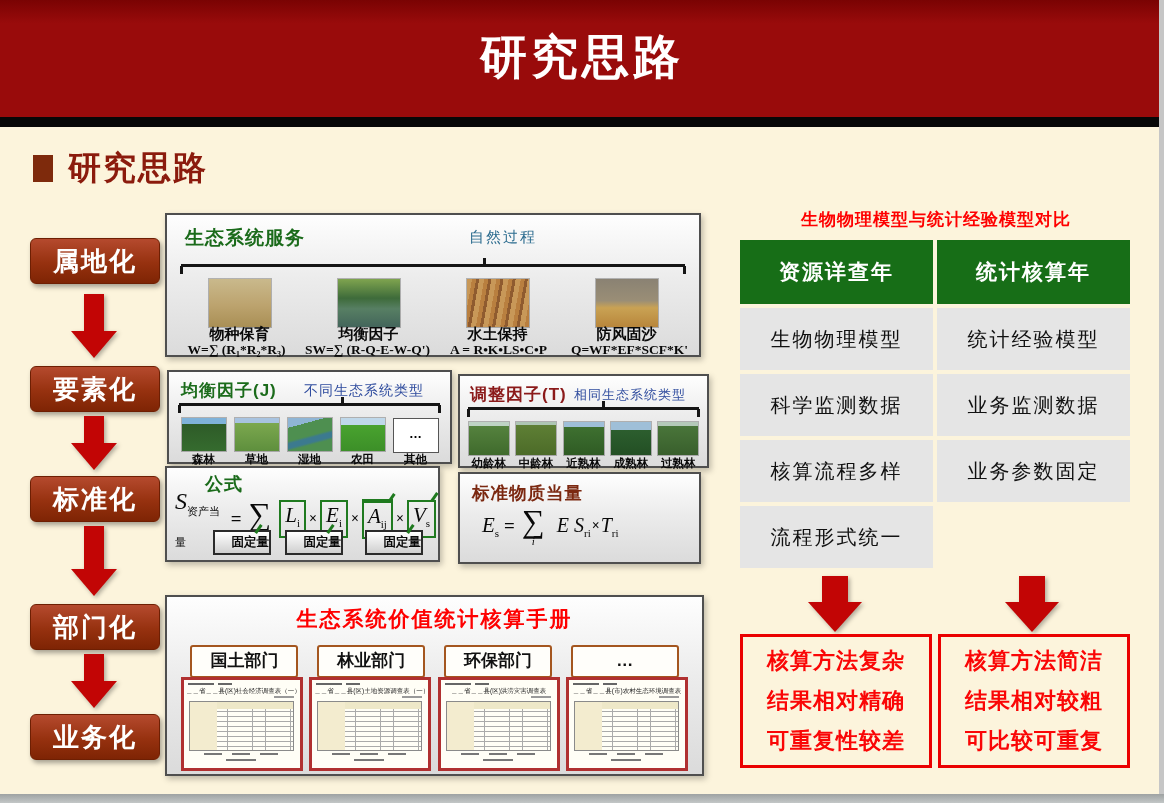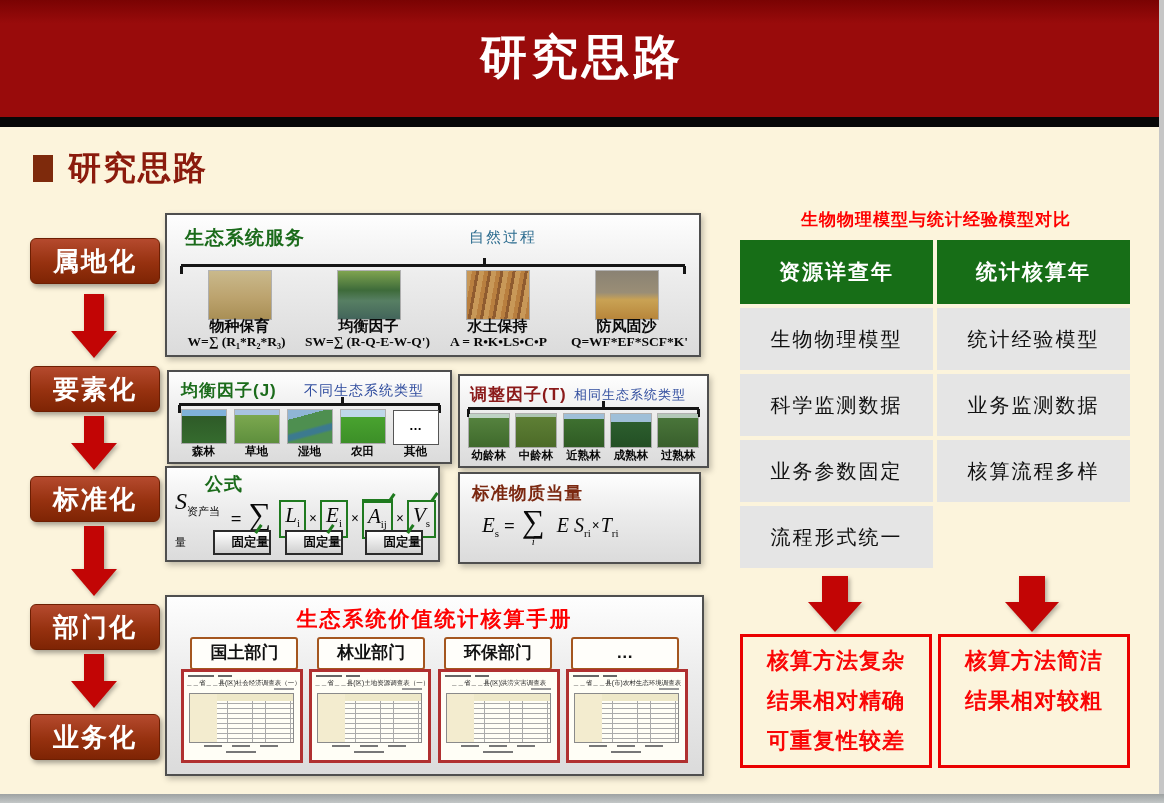--- a/index.html
+++ b/index.html
@@ -31,21 +31,21 @@
   .arrow.big .shaft{width:26px;}
   .arrow.big .head{border-left-width:27px;border-right-width:27px;border-top-width:30px;}
   
   .panel{position:absolute;border:2px solid #4F4F4F;box-shadow:2px 3px 6px rgba(0,0,0,.25);
           background:linear-gradient(180deg,#FEFEFE 0%,#ECECEC 45%,#DBDBDB 100%);}
   .bracket{position:absolute;height:8px;border-top:3px solid #151515;}
   .bracket::before,.bracket::after{content:"";position:absolute;top:-1px;width:3px;height:8px;background:#151515;}
   .bracket::before{left:-1px;}
   .bracket::after{right:-1px;}
   .bracket .tick{position:absolute;top:-9px;width:3px;height:8px;background:#151515;}
-  .row-flex{position:absolute;display:flex;}
+  .row-flex{position:absolute;display:flex;margin-top:8px;}
   .col{flex:1;text-align:center;}
   
   .p-title-green{position:absolute;font-size:19px;font-weight:bold;color:#1B6B1B;letter-spacing:1px;}
   .p-title-red{position:absolute;font-size:17px;font-weight:bold;color:#8B1A1A;letter-spacing:1px;}
   .p-sub-blue{position:absolute;font-size:14px;color:#2F4C9E;letter-spacing:1px;}
   .proc{position:absolute;font-size:15px;color:#2C6C8F;letter-spacing:2px;}
   .tile{margin:0 auto;box-shadow:0 0 0 1px rgba(0,0,0,.25);}
   .svc-tile{width:62px;height:48px;}
   .svc-label{font-size:15px;font-weight:bold;color:#090909;}
   .svc-formula{font-family:"Liberation Serif",serif;font-size:13.5px;font-weight:bold;color:#090909;white-space:nowrap;}
@@ -365,39 +365,40 @@
   </div>
 
   <div class="cmp-title">生物物理模型与统计经验模型对比</div>
   <div class="cmp-grid">
     <div class="cmp-head">资源详查年</div>
     <div class="cmp-head">统计核算年</div>
     <div class="cmp-cell">生物物理模型</div>
     <div class="cmp-cell">统计经验模型</div>
     <div class="cmp-cell">科学监测数据</div>
     <div class="cmp-cell">业务监测数据</div>
+    <div class="cmp-cell">核算流程多样</div>
     <div class="cmp-cell">业务参数固定</div>
-    <div class="cmp-cell">核算流程多样</div>
     <div class="cmp-cell">流程形式统一</div>
   </div>
 
   <div class="arrow big" style="left:807px;top:576px;height:56px;width:56px;">
       <div class="shaft"></div>
       <div class="head"></div>
     </div>
   <div class="arrow big" style="left:1004px;top:576px;height:56px;width:56px;">
       <div class="shaft"></div>
       <div class="head"></div>
     </div>
 
   <div class="concl" style="left:740px;">
     <div>核算方法复杂</div>
     <div>结果相对精确</div>
     <div>可重复性较差</div>
   </div>
   <div class="concl" style="left:938px;">
     <div>核算方法简洁</div>
     <div>结果相对较粗</div>
+    <div>可比较可重复</div>
   </div>
 
   <div class="edge-right"></div>
   <div class="edge-bottom"></div>
 </div>
 
 </body></html>

